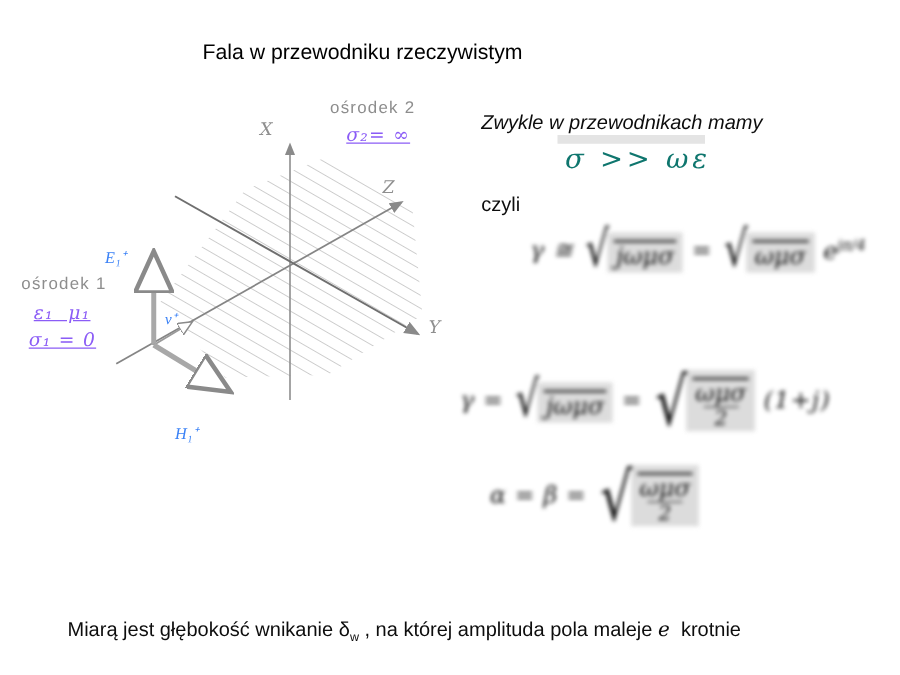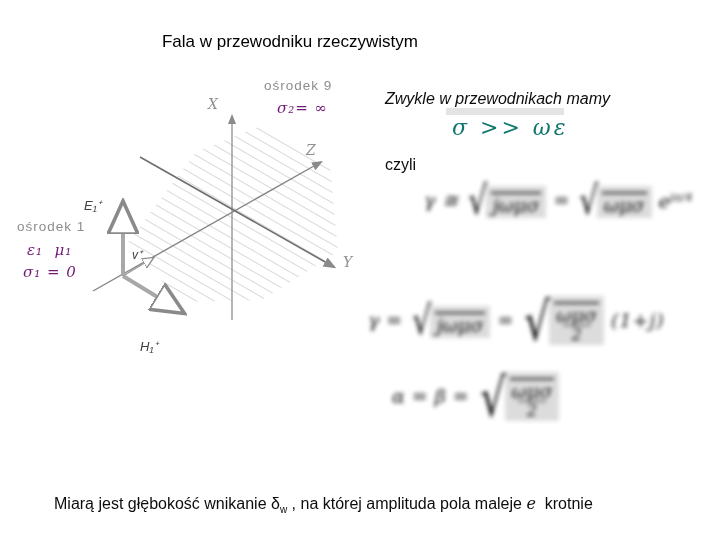--- a/index.html
+++ b/index.html
@@ -2,23 +2,23 @@
 <html><head>
 <meta charset="utf-8">
 <style>
   html,body{margin:0;padding:0;background:#fff;}
   .slide{position:relative;width:720px;height:540px;background:#ffffff;overflow:hidden;
          font-family:"Liberation Sans",sans-serif;color:#111;}
   .abs{position:absolute;}
   .title{top:32px;left:0;width:580px;text-align:center;font-size:17px;color:#000;}
   .txt{font-size:16px;color:#0d0d0d;}
   .gray-label{color:#8d8d8d;font-size:13.5px;letter-spacing:1px;}
-  .greek{font-family:"DejaVu Serif",serif;font-style:italic;color:#701a75;font-size:15px;letter-spacing:1px;}
+  .greek{font-family:"DejaVu Serif",serif;font-style:italic;color:#8b5cf6;font-size:15px;letter-spacing:1px;text-decoration:underline;}
   .axis-label{font-family:"DejaVu Serif",serif;font-style:italic;color:#8f8f8f;font-size:14px;}
-  .vec-label{font-family:Liberation Sans, sans-serif;font-style:italic;color:#404040;font-size:13px;}
+  .vec-label{font-family:Liberation Serif, serif;font-style:italic;color:#3b82f6;font-size:13px;}
   .cond{font-family:"DejaVu Serif",serif;font-style:italic;font-size:22px;color:#0f766e;
         letter-spacing:3px;filter:blur(0.5px);}
   .band-strip{background:#e4e4e4;}
   .formula{font-family:"DejaVu Serif",serif;font-style:italic;color:#161616;
            display:flex;align-items:center;gap:7px;font-size:19px;filter:blur(1.9px) contrast(1.05);}
   .fsym{line-height:1;}
   .sqrt{display:inline-flex;align-items:flex-end;}
   .rad{font-size:2.1em;line-height:0.85;margin-right:-5px;transform:scaleX(0.75);}
   .rad.tall{font-size:2.8em;}
   .rwrap{background:#d8d8d8;padding:6px 5px 2px 5px;display:inline-block;}
@@ -59,21 +59,21 @@
 
     <line x1="140" y1="157" x2="334" y2="267" stroke="#6f6f6f" stroke-width="1.6" marker-end="url(#arr)"></line>
 
     <line x1="123" y1="276" x2="123" y2="204" stroke="#a8a8a8" stroke-width="4" marker-end="url(#openarr)"></line>
 
     <line x1="123" y1="276" x2="153" y2="258" stroke="#9a9a9a" stroke-width="1.4" marker-end="url(#openarr)"></line>
 
     <line x1="123" y1="276" x2="182" y2="312" stroke="#a8a8a8" stroke-width="4" marker-end="url(#openarr)"></line>
   </svg>
 
-  <div class="abs gray-label" style="left:264px;top:78px;">ośrodek 9</div>
+  <div class="abs gray-label" style="left:264px;top:78px;">ośrodek 2</div>
   <div class="abs greek" style="left:277px;top:99px;">σ₂= ∞</div>
 
   <div class="abs gray-label" style="left:17px;top:219px;">ośrodek 1</div>
   <div class="abs greek keep-ws" style="left:27px;top:241px;">ε₁  μ₁</div>
   <div class="abs greek" style="left:23px;top:263px;">σ₁ = 0</div>
 
   <div class="abs axis-label" style="left:208px;top:96px;">X</div>
   <div class="abs axis-label" style="left:306px;top:142px;">Z</div>
   <div class="abs axis-label" style="left:343px;top:254px;">Y</div>
 

